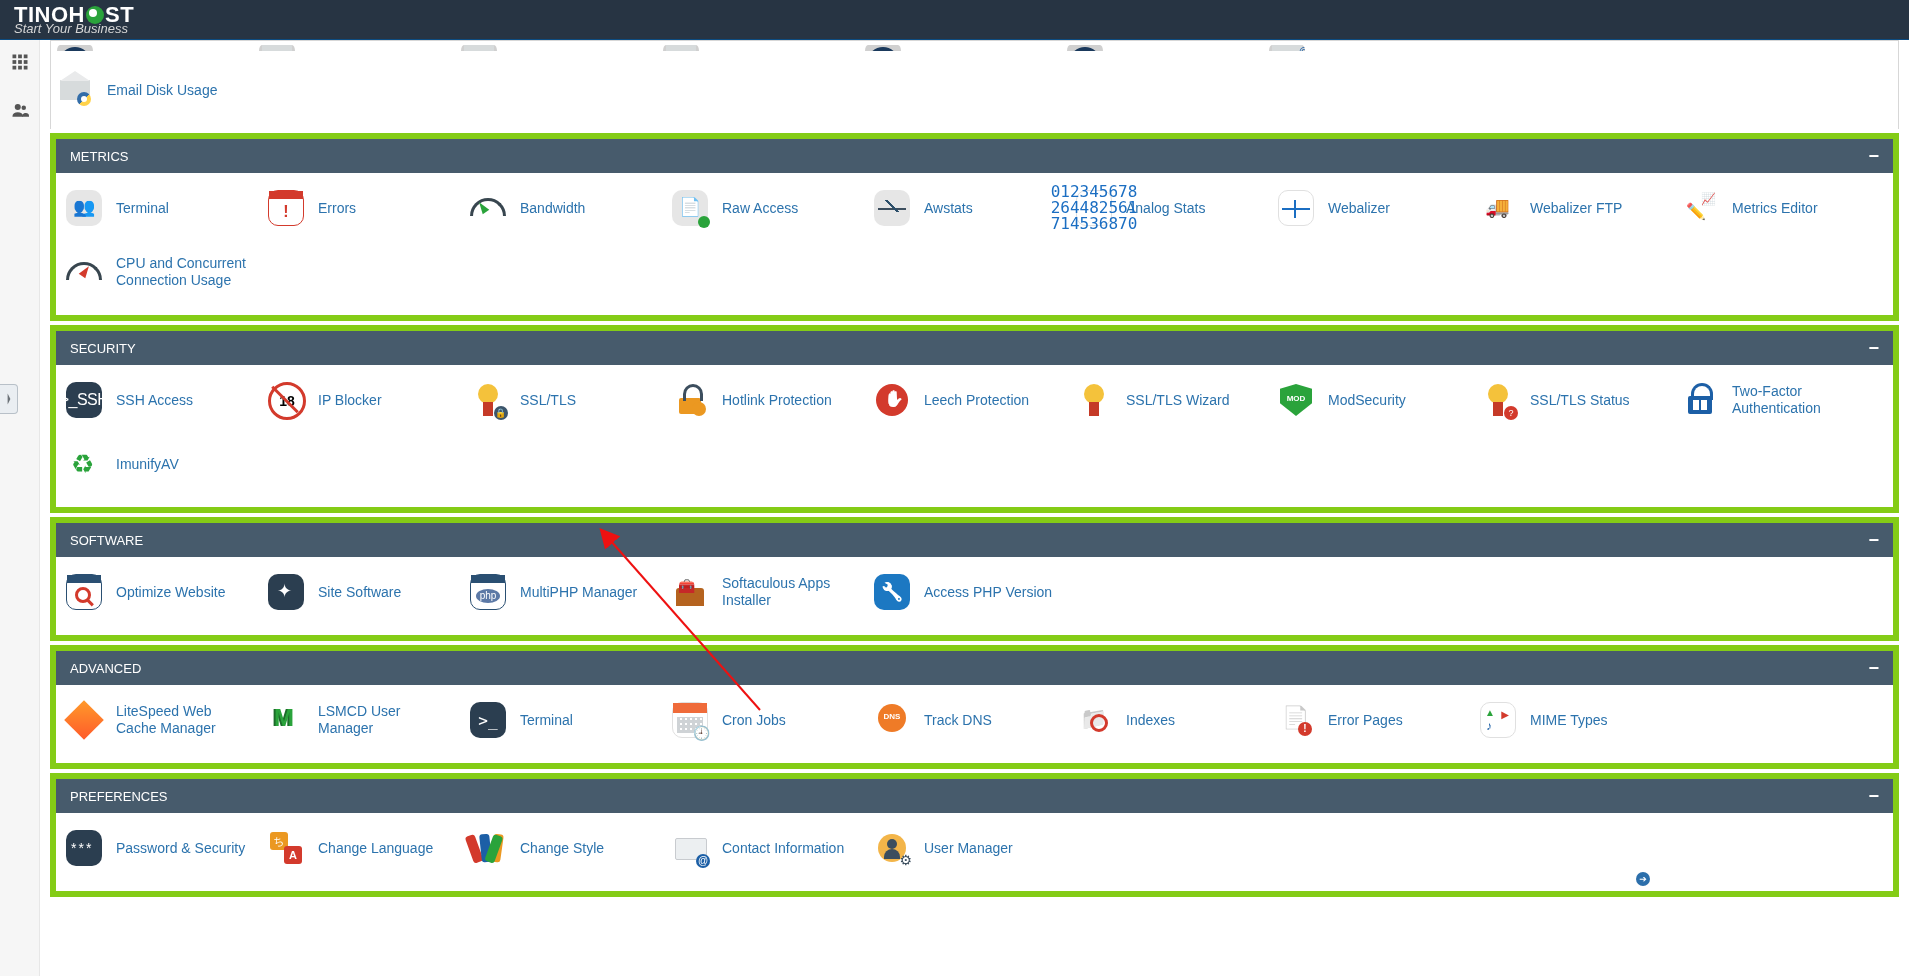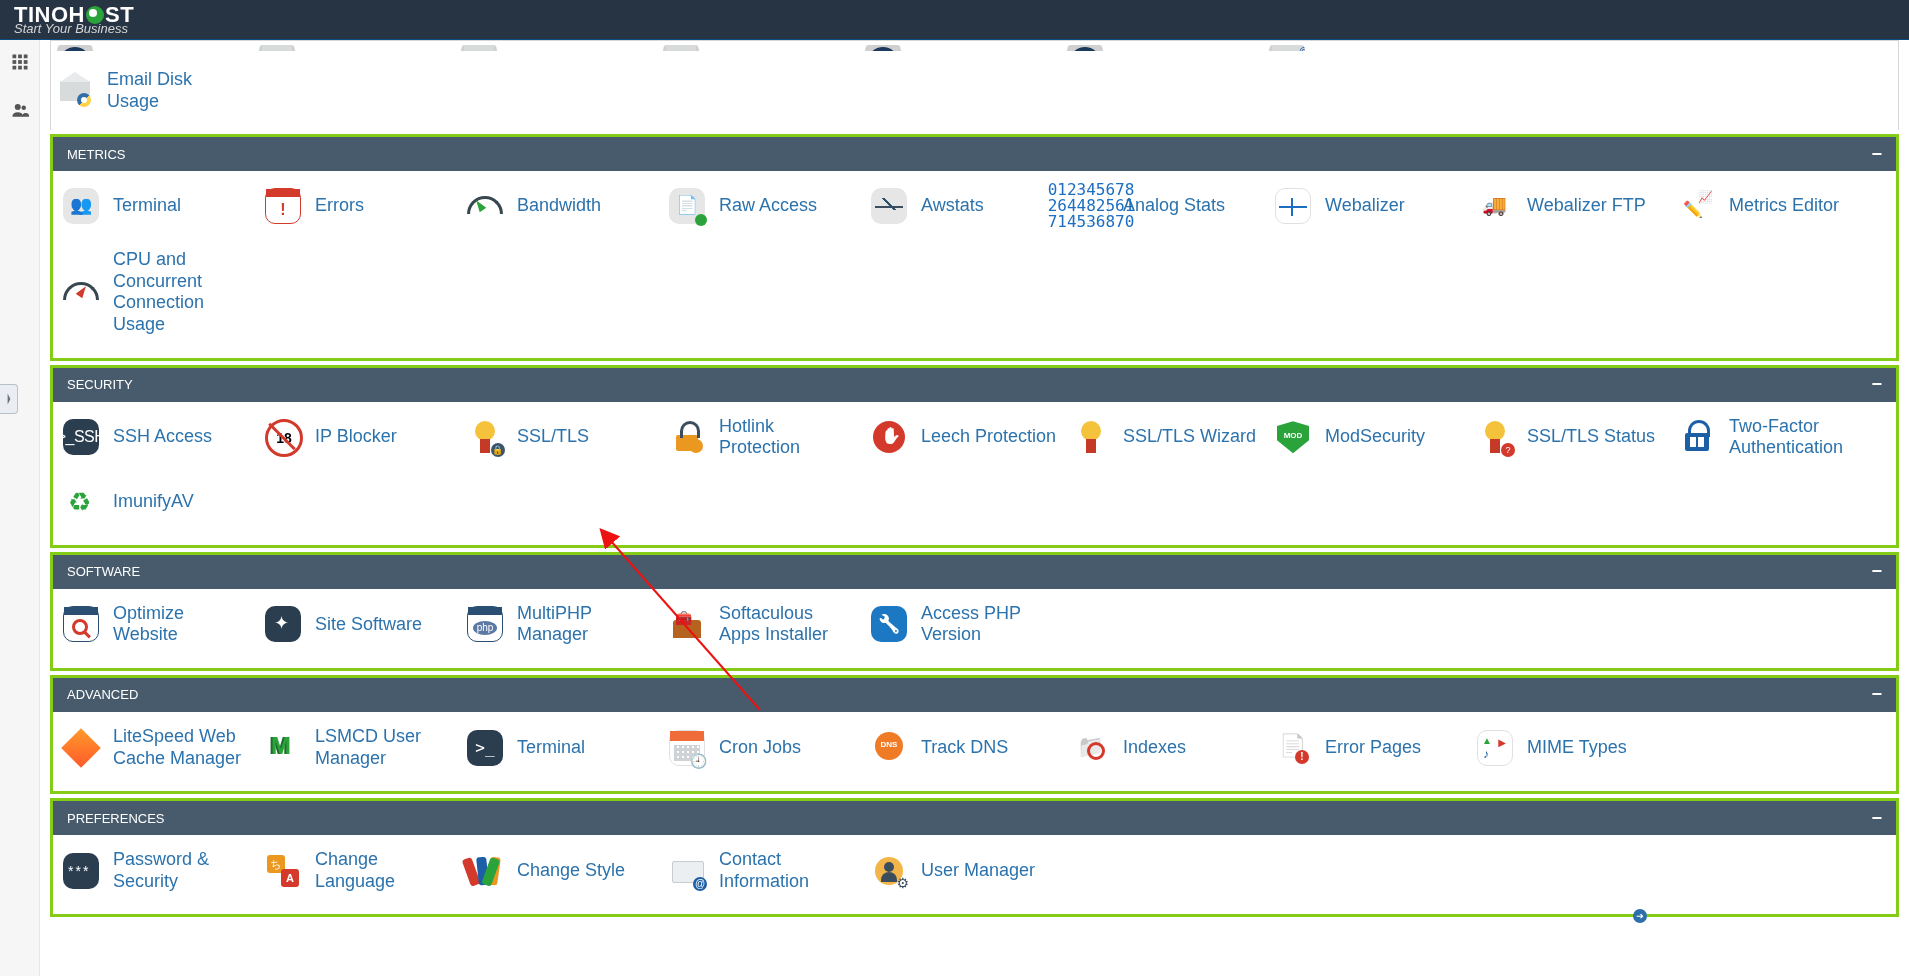--- a/index.html
+++ b/index.html
@@ -18,28 +18,28 @@
   .sidebar { position:fixed; left:0; top:40px; bottom:0; width:40px; background:#f6f6f6; border-right:1px solid #e7e7e7; display:flex; flex-direction:column; align-items:center; padding-top:6px; z-index:1; }
   .sidebar-btn { width:28px; height:28px; margin:2px 0; display:flex; align-items:center; justify-content:center; color:#444; cursor:pointer; }
   .sidebar-btn svg { width:18px; height:18px; fill:#555; }
 
   
   .edge-tab { position:fixed; left:0; top:384px; width:18px; height:30px; border:1px solid #b8c0c8; border-left:none; border-radius:0 4px 4px 0; background:#eaeef2; z-index:5; display:flex; align-items:center; justify-content:center; }
   .edge-tab svg { width:8px; height:14px; fill:#6b7177; }
 
   
   .main { margin-left:40px; padding:0 10px 20px 10px; min-width:1480px; }
-  .section { border:3px solid #84cc16; margin-top:4px; background:#fff; }
+  .section { border:6px solid #84cc16; margin-top:4px; background:#fff; }
   .section-header { background:#475b6c; color:#fff; height:34px; display:flex; align-items:center; justify-content:space-between; padding:0 14px; text-transform:uppercase; font-size:13px; }
   .collapse-toggle { cursor:pointer; font-size:18px; font-weight:700; color:#fff; }
   .section-body { padding:10px 4px 4px; display:flex; flex-wrap:wrap; }
 
   .item { width:202px; min-height:42px; display:flex; align-items:center; margin:4px 0 18px; cursor:pointer; }
   .item .icon { width:36px; height:36px; flex:0 0 36px; border-radius:10px; display:flex; align-items:center; justify-content:center; margin-left:6px; margin-right:14px; font-size:16px; position:relative; }
-  .item .label { color:#2c73ad; font-size:18px; line-height:1.2; padding-right:10px; }
+  .item .label { color:#2c73ad; font-size:14px; line-height:1.2; padding-right:10px; }
 
   
   .arrow { position:absolute; left:560px; top:490px; width:200px; height:200px; pointer-events:none; z-index:10; }
   .arrow svg { width:100%; height:100%; overflow:visible; }
 
   
   .top-row { border:1px solid #d7d7d7; border-bottom:none; background:#fff; padding:4px 0 14px; display:flex; flex-wrap:wrap; }
   .top-row .item { margin-bottom:4px; margin-top:2px; }
   .stub-item { width:202px; height:6px; display:flex; align-items:flex-start; margin:0; }
   .stub-icon { width:36px; height:6px; margin-left:6px; margin-right:14px; background:#d0d0d0; border-radius:3px 3px 0 0 / 6px 6px 0 0; overflow:hidden; position:relative; }

